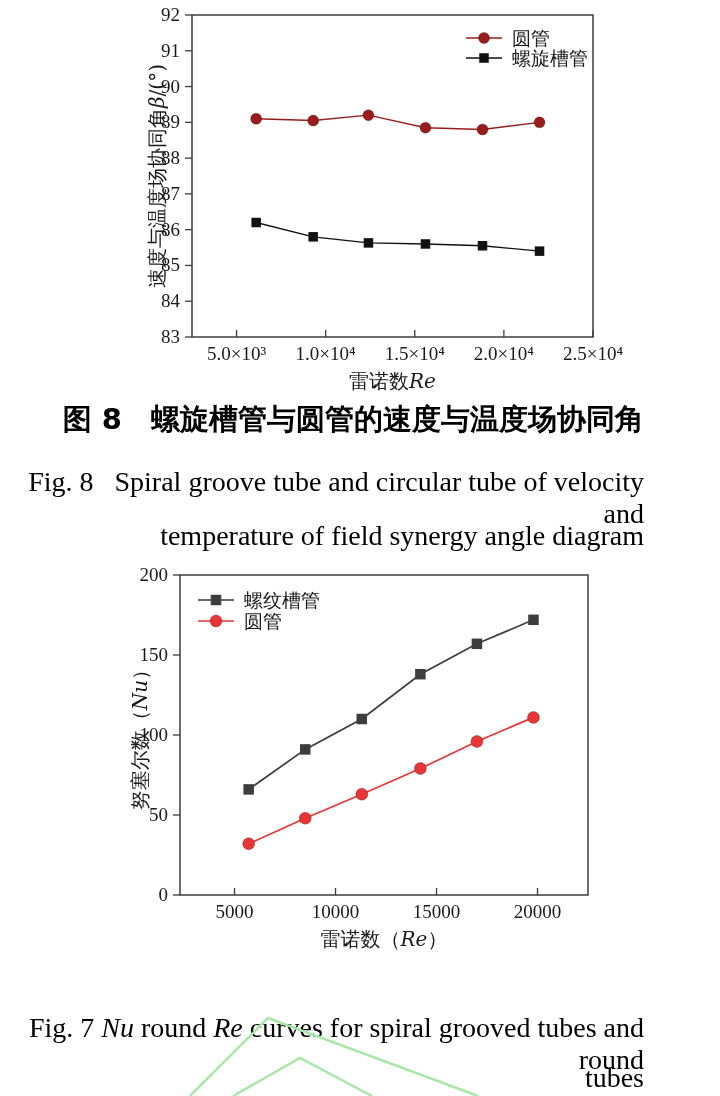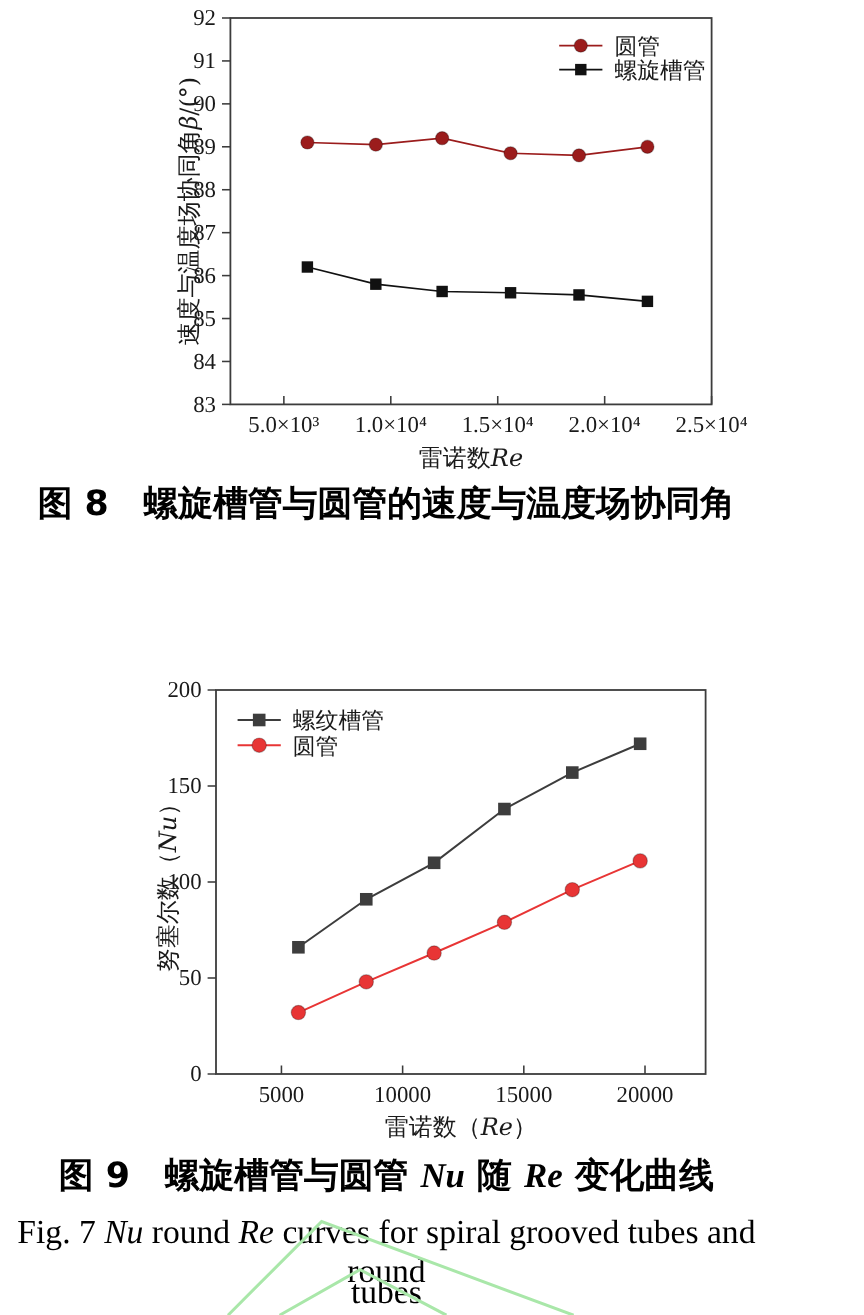--- a/index.html
+++ b/index.html
@@ -5,21 +5,21 @@
   html,body{margin:0;padding:0;background:#ffffff;}
   .page{position:relative;width:720px;height:1096px;background:#ffffff;overflow:hidden;
         font-family:"Liberation Serif", serif;}
   .chart{position:absolute;}
   #chart1{left:140px;top:5px;}
   #chart2{left:125px;top:558px;}
   svg text{fill:#1a1a1a;}
   .tick{font-family:"Liberation Serif", serif;font-size:19px;}
   .legend-label{font-family:"DejaVu Serif", serif;font-size:19px;}
   .axis-label{font-family:"DejaVu Serif", serif;font-size:20px;}
-  .cap{position:absolute;width:644px;text-align:center;white-space:pre-wrap;}
+  .cap{position:absolute;width:644px;text-align:right;white-space:pre-wrap;}
   .cap-cn{font-family:"DejaVu Sans", sans-serif;font-weight:bold;font-size:29px;color:#000;}
   .cap-en{font-family:"Liberation Serif", serif;font-size:28px;color:#000;}
   .it{font-style:italic;font-family:"Liberation Serif", serif;}
   #cap8-cn{top:400px;}
   #cap8-en1{top:466px;}
   #cap8-en2{top:520px;}
   #cap9-cn{top:960px;}
   #cap9-en1{top:1012px;}
   #cap9-en2{top:1062px;}
   #watermark{position:absolute;left:0;top:0;pointer-events:none;}
@@ -89,21 +89,23 @@
         <line x1="326" y1="53" x2="362" y2="53" stroke="#111111" stroke-width="1.4"></line>
         <rect x="339.25" y="48.25" width="9.5" height="9.5" fill="#111111"></rect>
         <text x="372" y="60" class="legend-label">螺旋槽管</text>
       </g>
       <text x="252.5" y="383" text-anchor="middle" class="axis-label"><tspan>雷诺数</tspan><tspan font-style="italic">Re</tspan></text>
       <text x="24" y="171" text-anchor="middle" class="axis-label" transform="rotate(-90 24 171)"><tspan>速度与温度场协同角</tspan><tspan font-style="italic">β</tspan><tspan>/(°)</tspan></text>
     </svg>
 
   <div id="cap8-cn" class="cap cap-cn">图 8　螺旋槽管与圆管的速度与温度场协同角</div>
 
+  <div id="cap8-en1" class="cap cap-en">Fig. 8   Spiral groove tube and circular tube of velocity and</div>
 
+  <div id="cap8-en2" class="cap cap-en">temperature of field synergy angle diagram</div>
 
   <svg id="chart2" class="chart" width="500" height="400">
       <rect x="55" y="17" width="408" height="320" fill="none" stroke="#3c3c3c" stroke-width="1.5"></rect>
       <g>
         <line x1="109.53465346534654" y1="337" x2="109.53465346534654" y2="330" stroke="#3c3c3c" stroke-width="1.3"></line>
         <text x="109.53465346534654" y="360" text-anchor="middle" class="tick">5000</text>
         <line x1="210.52475247524754" y1="337" x2="210.52475247524754" y2="330" stroke="#3c3c3c" stroke-width="1.3"></line>
         <text x="210.52475247524754" y="360" text-anchor="middle" class="tick">10000</text>
         <line x1="311.51485148514854" y1="337" x2="311.51485148514854" y2="330" stroke="#3c3c3c" stroke-width="1.3"></line>
         <text x="311.51485148514854" y="360" text-anchor="middle" class="tick">15000</text>
@@ -143,21 +145,20 @@
         <rect x="85.75" y="36.75" width="10.5" height="10.5" fill="#3d3d3d"></rect>
         <text x="119" y="49" class="legend-label">螺纹槽管</text>
         <line x1="73" y1="63" x2="109" y2="63" stroke="#e83535" stroke-width="1.7"></line>
         <circle cx="91" cy="63" r="6" fill="#e83535" stroke="#000" stroke-opacity="0.25" stroke-width="1"></circle>
         <text x="119" y="70" class="legend-label">圆管</text>
       </g>
       <text x="259" y="388" text-anchor="middle" class="axis-label"><tspan>雷诺数（</tspan><tspan font-style="italic">Re</tspan><tspan>）</tspan></text>
       <text x="22" y="177" text-anchor="middle" class="axis-label" transform="rotate(-90 22 177)"><tspan>努塞尔数（</tspan><tspan font-style="italic">Nu</tspan><tspan>）</tspan></text>
     </svg>
 
-  <div id="cap9-cn" class="cap cap-cn"><span>图 9　螺旋槽管与圆管 </span><span class="it">Nu</span><span> 随 </span><span class="it">Re</span><span> 变化曲线</span></div>
 
   <div id="cap9-en1" class="cap cap-en"><span>Fig. 7 </span><span class="it">Nu</span><span> round </span><span class="it">Re</span><span> curves for spiral grooved tubes and round</span></div>
 
   <div id="cap9-en2" class="cap cap-en">tubes</div>
 
   <svg id="watermark" width="720" height="1096">
     <polyline class="wm" points="190,1096 268,1018 478,1096" stroke="#a9e7a9"></polyline>
     <polyline class="wm" points="233,1096 300,1058 372,1096" stroke="#a9e7a9"></polyline>
   </svg>
 

